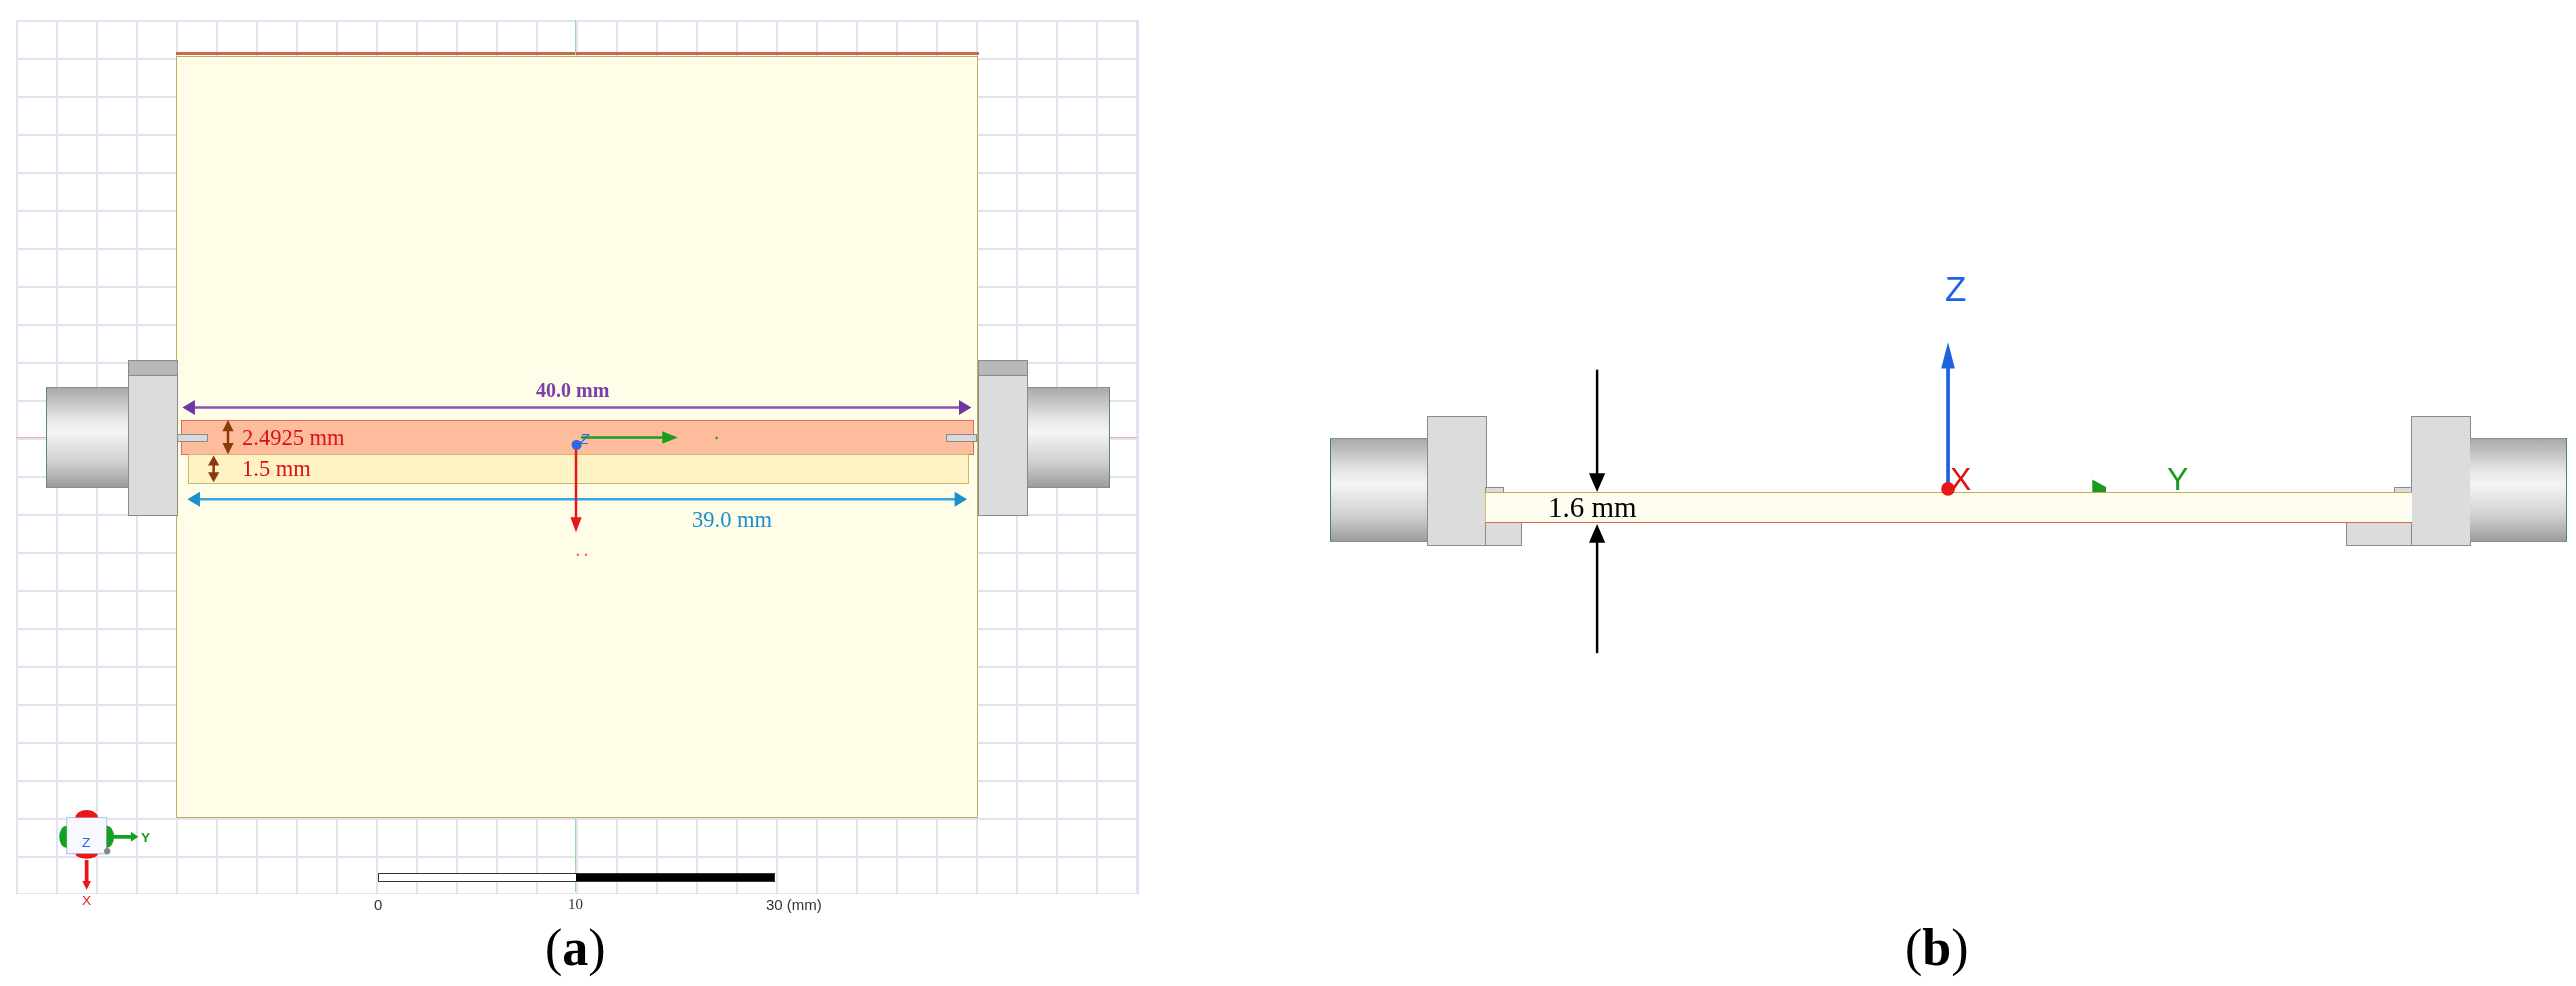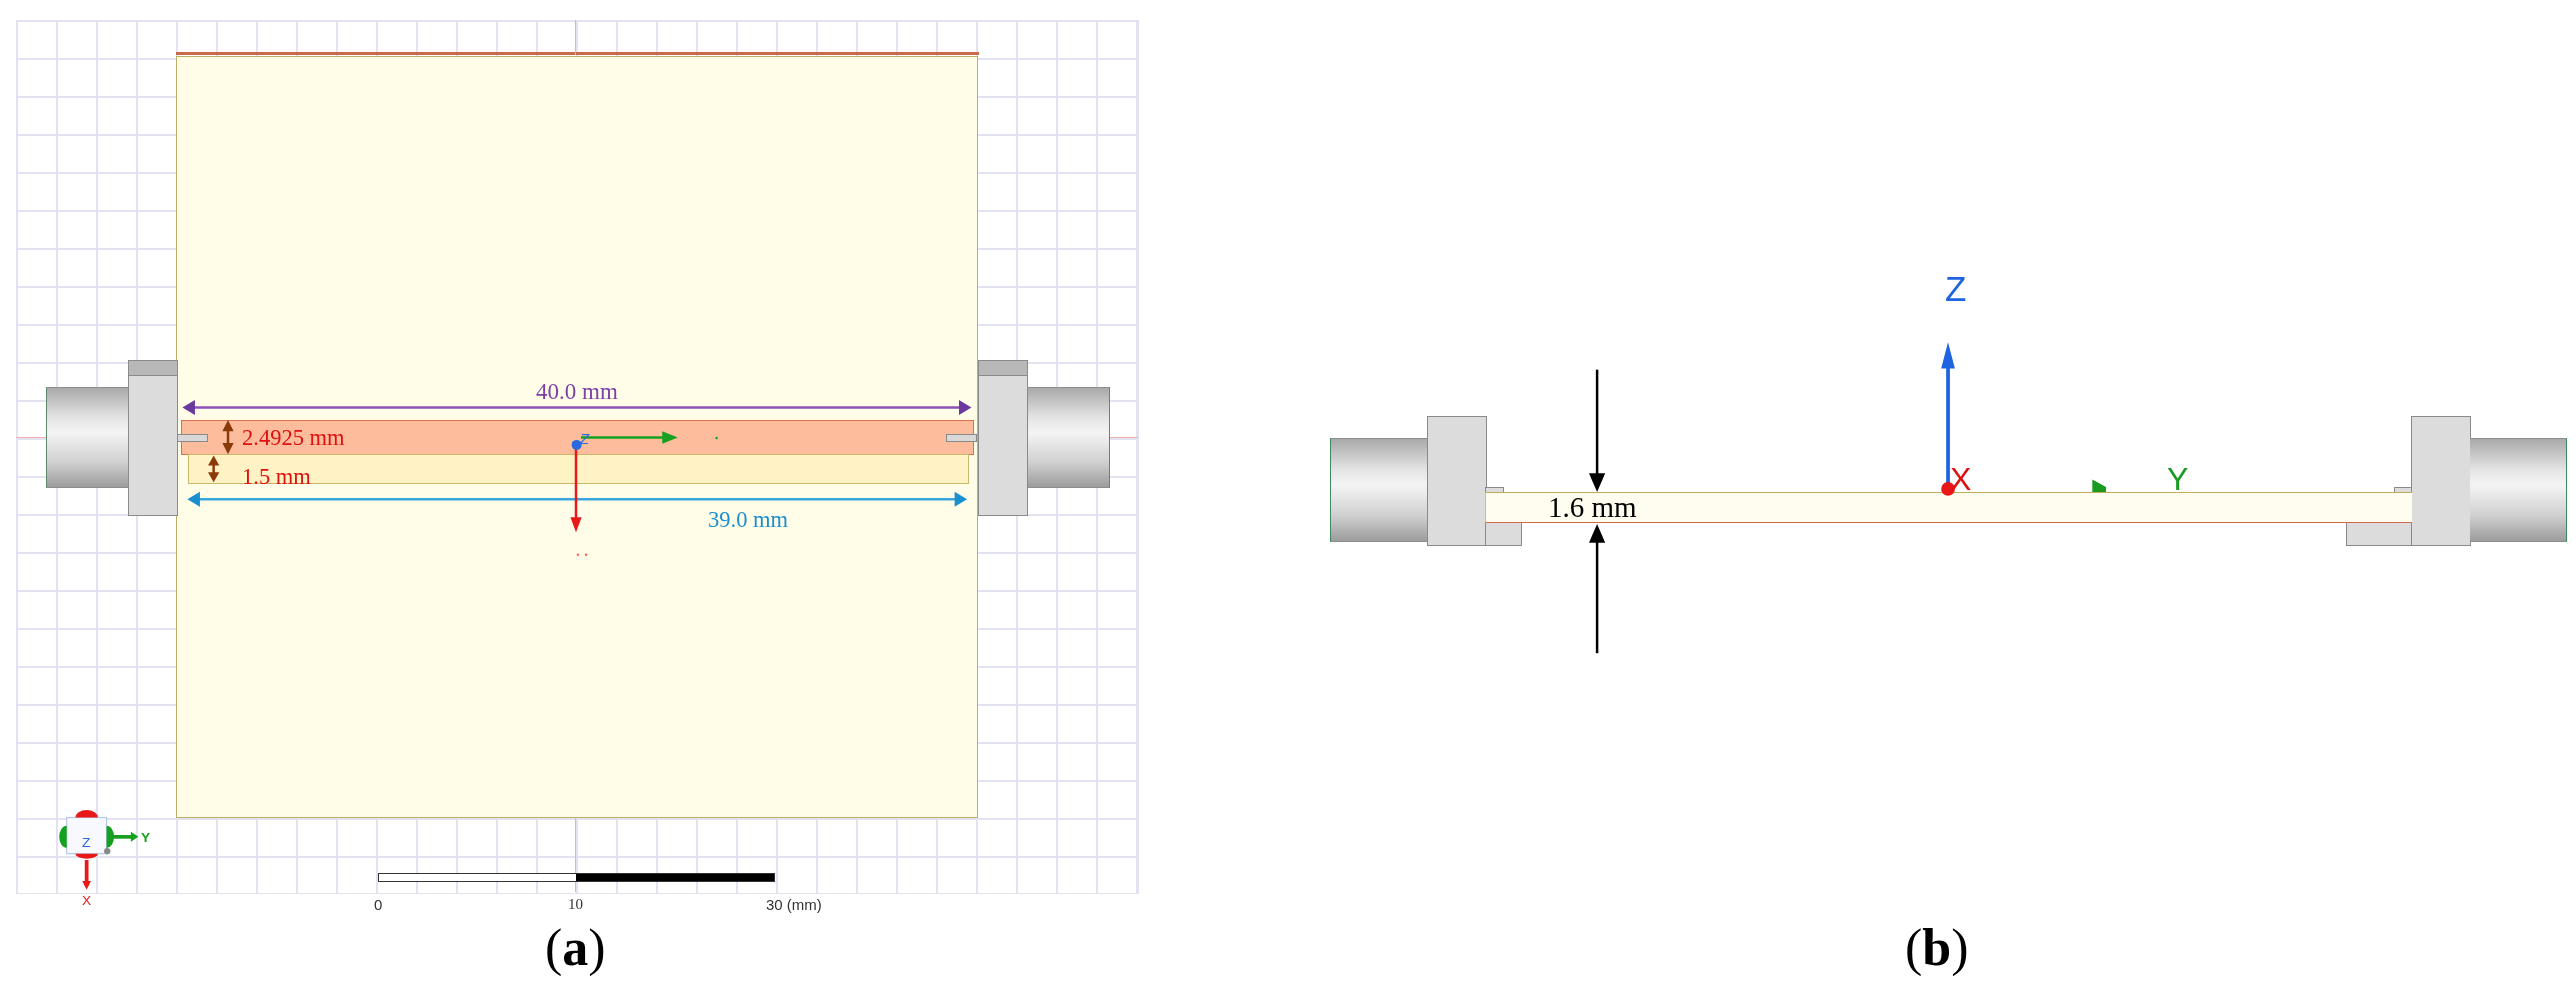--- a/index.html
+++ b/index.html
@@ -81,24 +81,24 @@
     <polygon points="922,852 913,828 931,828" fill="#e81818"></polygon>
     <line x1="930" y1="700" x2="1065" y2="700" stroke="#16a020" stroke-width="4"></line>
     <polygon points="1085,700 1060,690 1060,710" fill="#16a020"></polygon>
     <circle cx="923" cy="712" r="8" fill="#2a6ae0"></circle>
     <circle cx="1147" cy="701" r="2" fill="#16a020"></circle>
     <circle cx="925" cy="888" r="2" fill="#ff6060"></circle>
     <circle cx="938" cy="888" r="2" fill="#ff6060"></circle>
   </svg>
   <div class="abs axis-lbl" style="left:580px;top:430px;font-size:15px;color:#2a6ae0;font-style:italic;">Z</div>
 
-  <div class="abs dim-text" style="left:536px;top:379px;font-size:23px;color:#7b3fa8;">40.0 mm</div>
-  <div class="abs dim-text" style="left:692px;top:507px;font-size:22.5px;color:#1a8fd0;margin-left:16px;">39.0 mm</div>
+  <div class="abs dim-text" style="left:536px;top:379px;font-size:20px;color:#7b3fa8;font-weight:bold;">40.0 mm</div>
+  <div class="abs dim-text" style="left:692px;top:507px;font-size:22.5px;color:#1a8fd0;">39.0 mm</div>
   <div class="abs dim-text" style="left:242px;top:425px;font-size:22.5px;color:#e01010;">2.4925 mm</div>
-  <div class="abs dim-text" style="left:242px;top:456px;font-size:22.5px;color:#e01010;margin-top:8px;">1.5 mm</div>
+  <div class="abs dim-text" style="left:242px;top:456px;font-size:22.5px;color:#e01010;">1.5 mm</div>
 
   <svg style="left:0;top:0;" width="187" height="912" viewBox="0 0 300 1460">
     <rect x="107" y="1310" width="64" height="58" fill="#f7f9ff" stroke="#b8c8e8" stroke-width="2"></rect>
     <path d="M121,1310 a18,12 0 0 1 36,0 z" fill="#e81818"></path>
     <path d="M121,1368 a18,8 0 0 0 36,0 z" fill="#e81818"></path>
     <path d="M107,1323 a12,18 0 0 0 0,36 z" fill="#16a020"></path>
     <path d="M171,1323 a12,18 0 0 1 0,36 z" fill="#16a020"></path>
     <circle cx="172" cy="1364" r="5" fill="#888"></circle>
     <line x1="180" y1="1341" x2="215" y2="1341" stroke="#16a020" stroke-width="6"></line>
     <polygon points="222,1341 210,1333 210,1349" fill="#16a020"></polygon>

